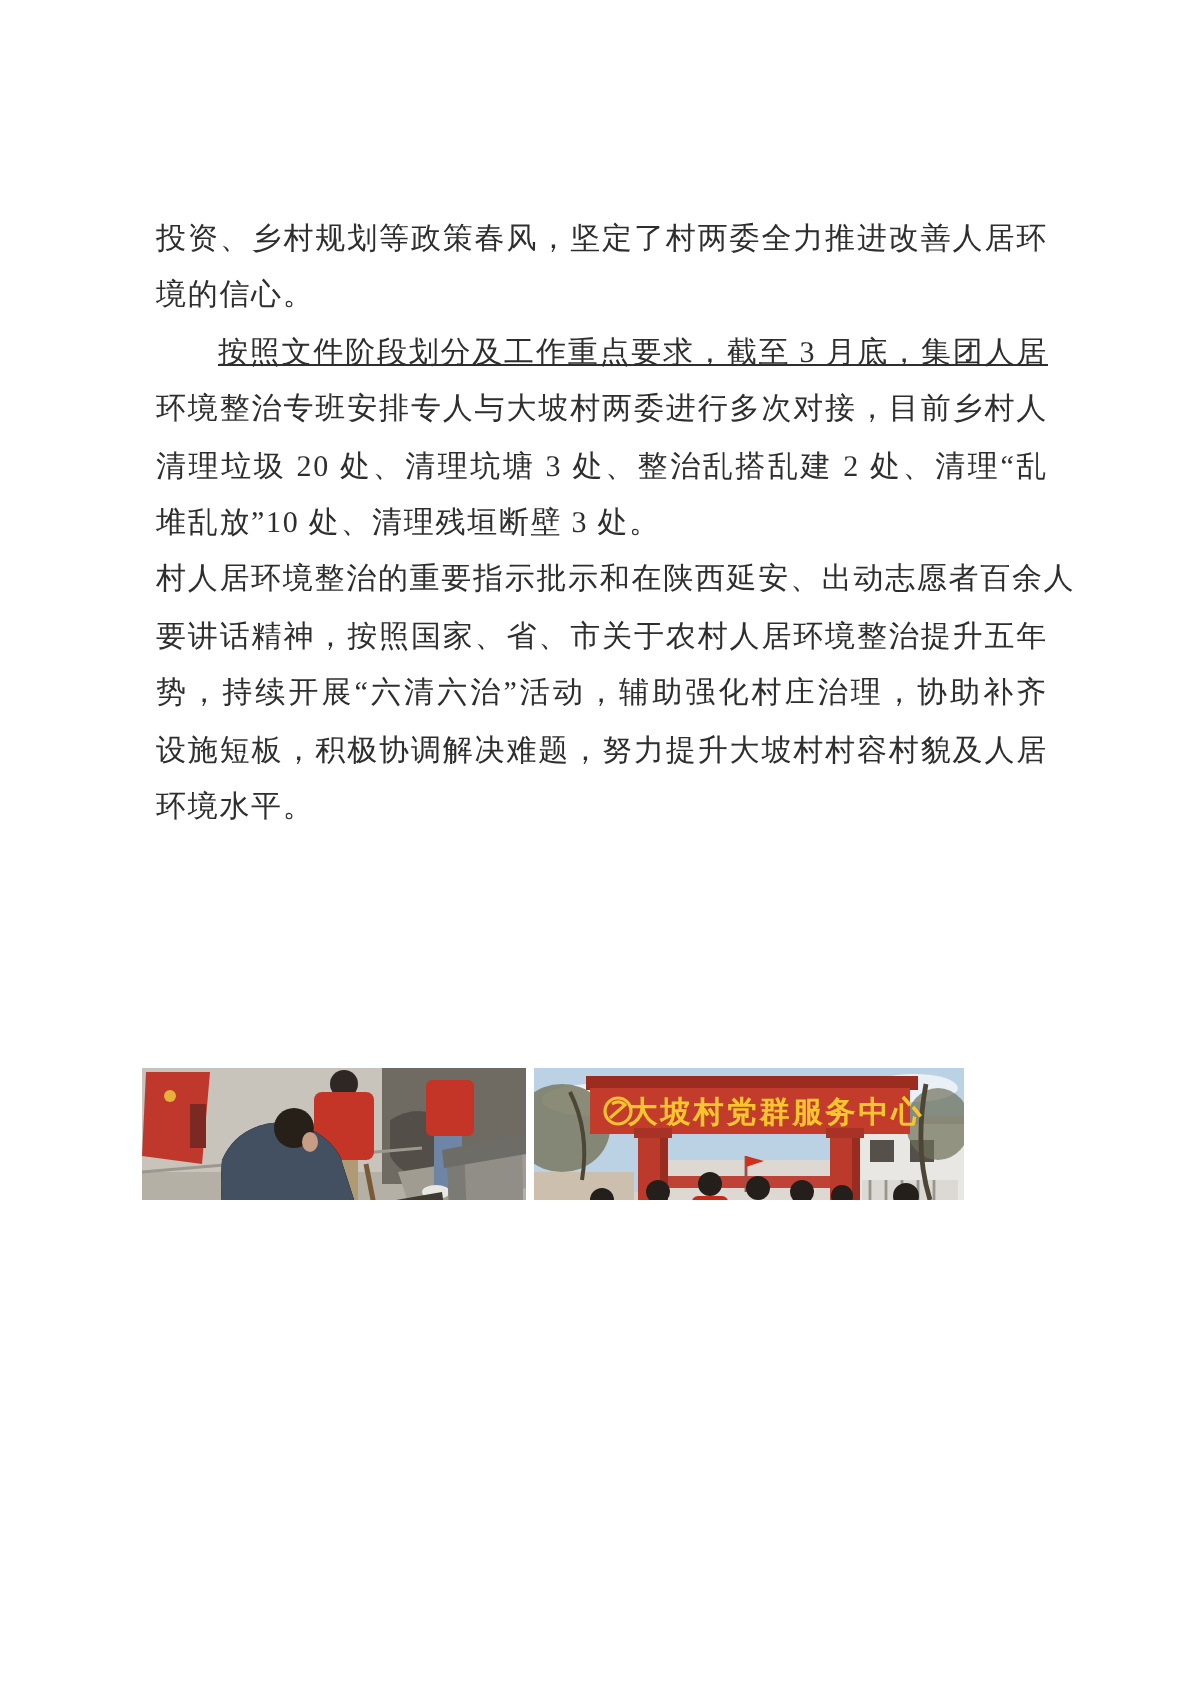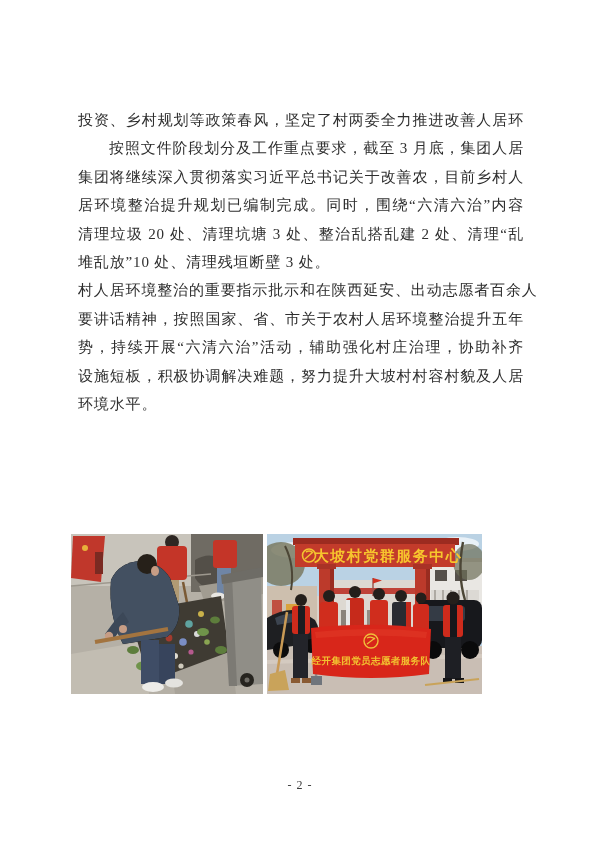--- a/index.html
+++ b/index.html
@@ -1,18 +1,18 @@
 <!DOCTYPE html>
 <html><head>
 <meta charset="utf-8">
 <style>
   html,body{margin:0;padding:0;background:#ffffff;}
   .page{
     position:relative;
-    width:600px;height:848px;
+    width:600px;height:600px;
     background:#ffffff;
     overflow:hidden;
     font-family:"Liberation Serif","DejaVu Serif",serif;
   }
   .text-block{
     position:absolute;
     left:78px;top:106px;
     width:446px;
     color:#2e2e2e;
     font-size:15px;
@@ -23,21 +23,21 @@
     text-align-last:justify;
     text-justify:inter-character;
     letter-spacing:0.85px;
     white-space:nowrap;
   }
   .line.end{
     text-align:left;
     text-align-last:left;
     white-space:normal;
   }
-  .line.ind{ text-indent:31px; }
+  .line.ind{ text-indent:31px;text-decoration:underline; }
   .photos{
     position:absolute;
     left:71px;top:534px;
     display:flex;
     gap:4px;
   }
   .photo{ margin:0; padding:0; font-size:0; }
   .photo svg{ display:block; }
   .svg-text{
     font-family:"Liberation Serif","DejaVu Serif",serif;
@@ -53,23 +53,23 @@
     color:#3a3a3a;
   }
 </style>
 </head>
 <body>
 
 <div class="page">
 
   <main class="text-block">
     <div class="line">投资、乡村规划等政策春风，坚定了村两委全力推进改善人居环</div>
+    <div class="line end">境的信心。</div>
     <div class="line ind">按照文件阶段划分及工作重点要求，截至 3 月底，集团人居</div>
-    <div class="line">集团将继续深入贯彻落实习近平总书记关于改善农，目前乡村人</div>
-    <div class="line">居环境整治提升规划已编制完成。同时，围绕“六清六治”内容</div>
+    <div class="line">环境整治专班安排专人与大坡村两委进行多次对接，目前乡村人</div>
     <div class="line">清理垃圾 20 处、清理坑塘 3 处、整治乱搭乱建 2 处、清理“乱</div>
     <div class="line end">堆乱放”10 处、清理残垣断壁 3 处。</div>
     <div class="line">村人居环境整治的重要指示批示和在陕西延安、出动志愿者百余人</div>
     <div class="line">要讲话精神，按照国家、省、市关于农村人居环境整治提升五年</div>
     <div class="line">势，持续开展“六清六治”活动，辅助强化村庄治理，协助补齐</div>
     <div class="line">设施短板，积极协调解决难题，努力提升大坡村村容村貌及人居</div>
     <div class="line end">环境水平。</div>
   </main>
 
   <div class="photos">

